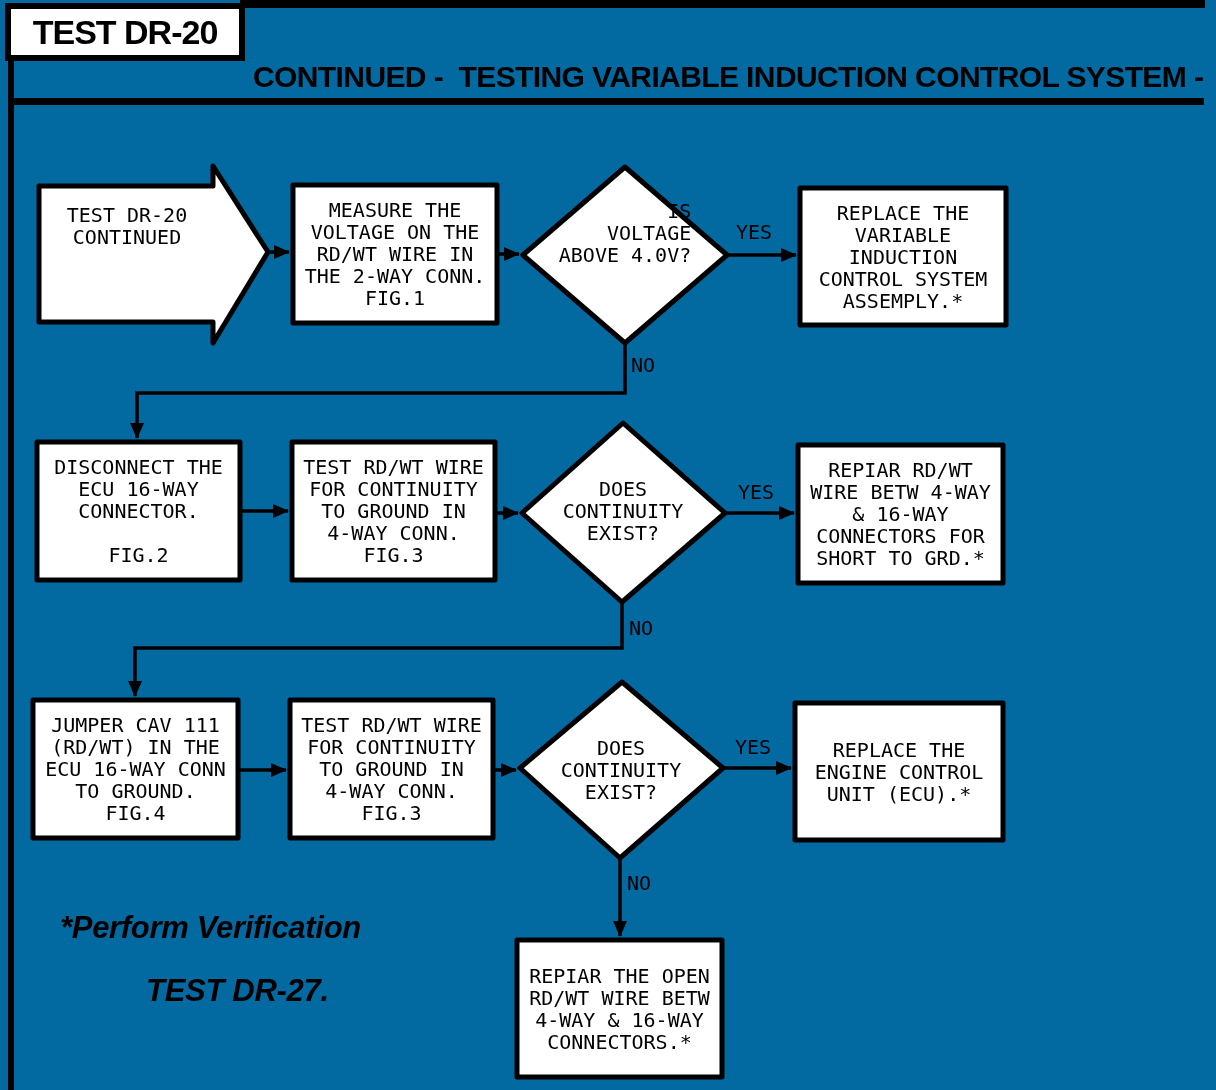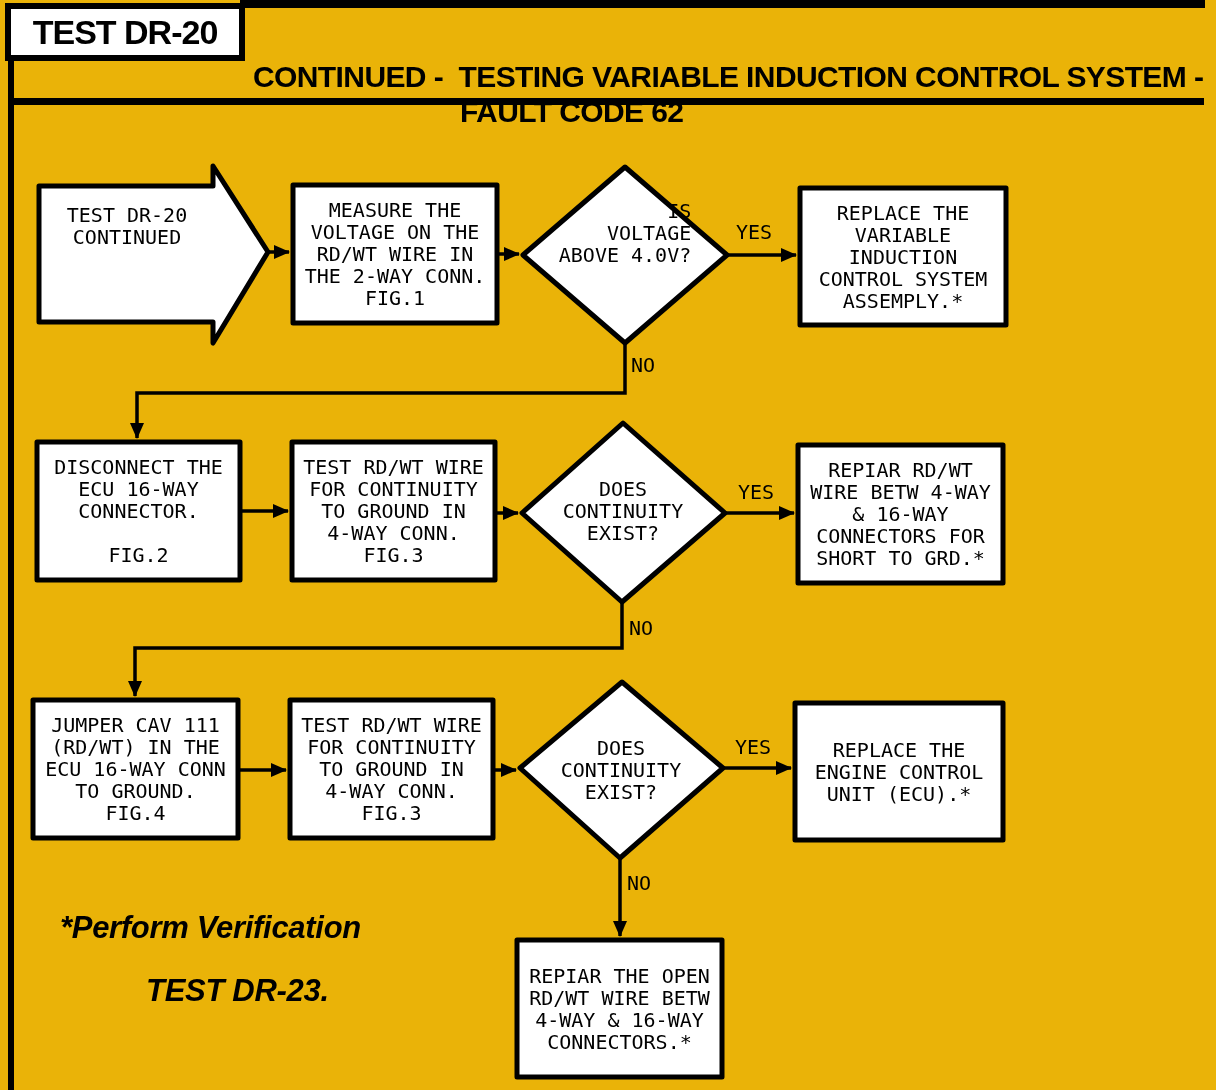--- a/index.html
+++ b/index.html
@@ -1,18 +1,18 @@
 <!DOCTYPE html>
 <html><head>
 <meta charset="utf-8">
 <style>
   html,body { margin:0; padding:0; background:#888; }
   .page {
     position:relative; width:1216px; height:1090px;
-    background:#eab308; color:#000; overflow:hidden;
+    background:#0369a1; color:#000; overflow:hidden;
     font-family:"Liberation Sans", sans-serif;
   }
   .rule { position:absolute; background:#000; }
 
   
   .test-id-box {
     position:absolute; left:5px; top:3px; width:240px; height:58px;
     border:6px solid #000; box-sizing:border-box; background:#fff;
     display:flex; align-items:center; justify-content:center;
     font-weight:bold; font-size:34px; letter-spacing:-1px; z-index:3;
@@ -51,21 +51,20 @@
 <div class="page">
 
   <div class="rule" style="left:240px; top:0; width:965px; height:8px;"></div>
   <div class="rule" style="left:8px; top:3px; width:6px; height:1087px;"></div>
   <div class="rule" style="left:8px; top:98px; width:1196px; height:7px;"></div>
 
   <div class="test-id-box">
     <span>TEST DR-20</span>
   </div>
   <div class="title-line" style="left:253px; top:12px;">CONTINUED -  TESTING VARIABLE INDUCTION CONTROL SYSTEM -</div>
-  <div class="title-line" style="left:460px; top:47px;">FAULT CODE 62</div>
 
   <svg class="flow" width="1216" height="1090" viewBox="0 0 1216 1090">
     <defs>
       <marker id="ah" markerUnits="userSpaceOnUse" markerWidth="16" markerHeight="14" refX="15" refY="7" orient="auto">
         <path d="M0,0 L16,7 L0,14 Z" fill="#000"></path>
       </marker>
     </defs>
 
     <polygon class="shape" points="39,186 213,186 213,166 268,252 213,343 213,322 39,322"></polygon>
 
@@ -179,15 +178,15 @@
   </div>
 
   <div class="edge-label" style="left:736px; top:221px;">YES</div>
   <div class="edge-label" style="left:631px; top:354px;">NO</div>
   <div class="edge-label" style="left:738px; top:481px;">YES</div>
   <div class="edge-label" style="left:629px; top:617px;">NO</div>
   <div class="edge-label" style="left:735px; top:736px;">YES</div>
   <div class="edge-label" style="left:627px; top:872px;">NO</div>
 
   <div class="footnote" style="left:60px; top:910px;">*Perform Verification</div>
-  <div class="footnote" style="left:146px; top:973px;">TEST DR-23.</div>
+  <div class="footnote" style="left:146px; top:973px;">TEST DR-27.</div>
 
 </div>
 
 </body></html>

